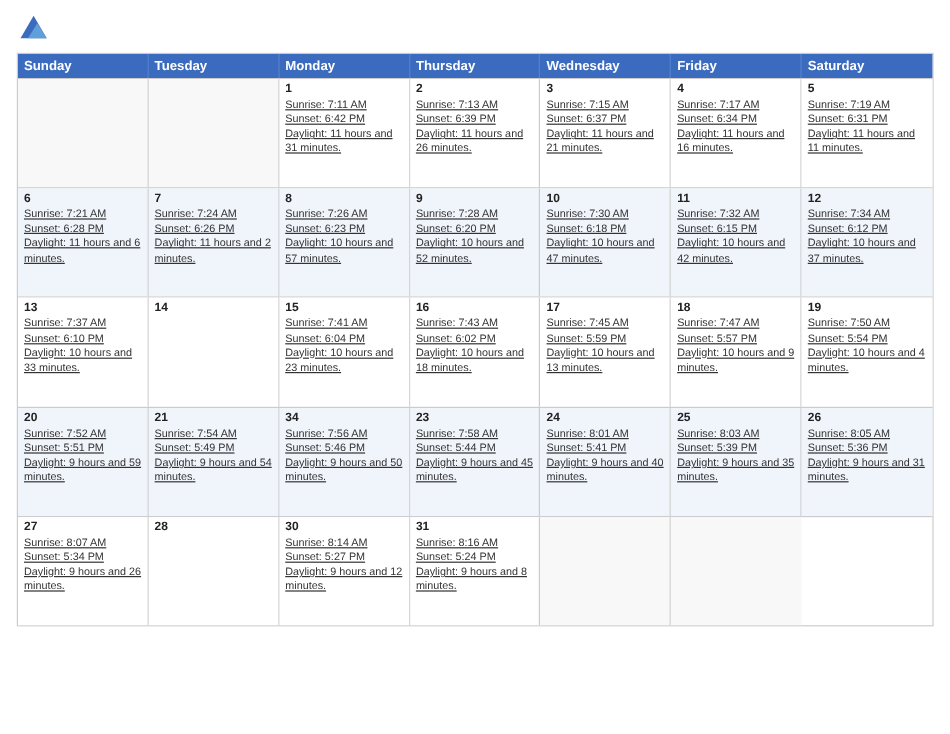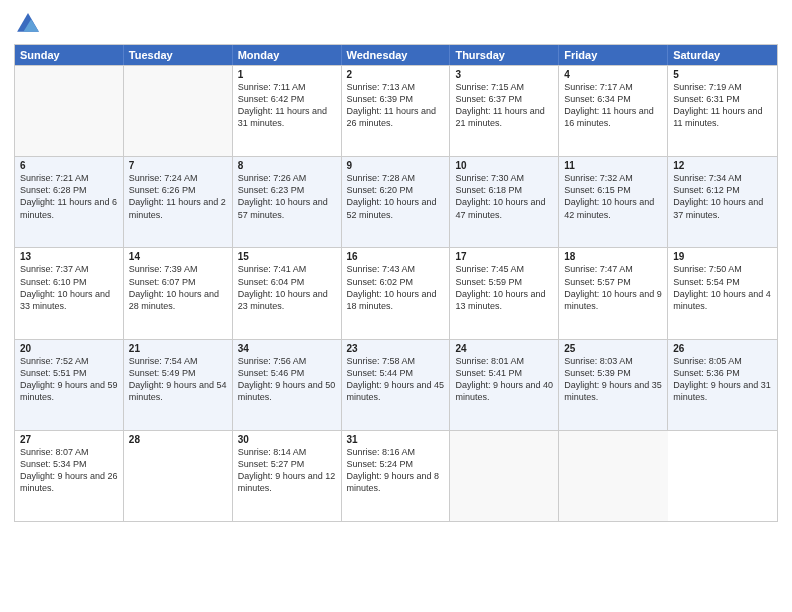--- a/index.html
+++ b/index.html
@@ -98,20 +98,21 @@
     .cal-cell .day-num {
       font-weight: bold;
       font-size: 10px;
       display: block;
       margin-bottom: 1px;
     }
     .cal-cell .info {
       font-size: 9px;
       line-height: 1.35;
       color: #333;
+      text-decoration: underline;
     }
     
     .cal-row:nth-child(even) .cal-cell:not(.empty) {
       background: #f0f4fb;
     }
     .cal-row:nth-child(even) .cal-cell.empty {
       background: #eef2f8;
     }
   </style>
 </head>
@@ -133,22 +134,22 @@
       <h1></h1>
       <h2></h2>
     </div>
   </div>
 
   <div class="calendar">
     <div class="cal-header">
     <div class="cal-header-cell">Sunday</div>
         <div class="cal-header-cell">Tuesday</div>
         <div class="cal-header-cell">Monday</div>
+        <div class="cal-header-cell">Thursday</div>
         <div class="cal-header-cell">Wednesday</div>
-        <div class="cal-header-cell">Thursday</div>
         <div class="cal-header-cell">Friday</div>
         <div class="cal-header-cell">Saturday</div>
       </div>
     <div class="cal-body">
     <div class="cal-row">
           <div class="cal-cell empty"></div>
           <div class="cal-cell empty"></div>
           <div class="cal-cell">
             <span class="day-num">1</span>
             <div class="info">Sunrise: 7:11 AM<br>Sunset: 6:42 PM<br>Daylight: 11 hours and 31 minutes.</div>
@@ -200,21 +201,20 @@
             <div class="info">Sunrise: 7:34 AM<br>Sunset: 6:12 PM<br>Daylight: 10 hours and 37 minutes.</div>
           </div>
         </div>
         <div class="cal-row">
           <div class="cal-cell">
             <span class="day-num">13</span>
             <div class="info">Sunrise: 7:37 AM<br>Sunset: 6:10 PM<br>Daylight: 10 hours and 33 minutes.</div>
           </div>
           <div class="cal-cell">
             <span class="day-num">14</span>
-            <div class="info">Sunrise: 7:39 AM<br>Sunset: 6:07 PM<br>Daylight: 10 hours and 28 minutes.</div>
           </div>
           <div class="cal-cell">
             <span class="day-num">15</span>
             <div class="info">Sunrise: 7:41 AM<br>Sunset: 6:04 PM<br>Daylight: 10 hours and 23 minutes.</div>
           </div>
           <div class="cal-cell">
             <span class="day-num">16</span>
             <div class="info">Sunrise: 7:43 AM<br>Sunset: 6:02 PM<br>Daylight: 10 hours and 18 minutes.</div>
           </div>
           <div class="cal-cell">

